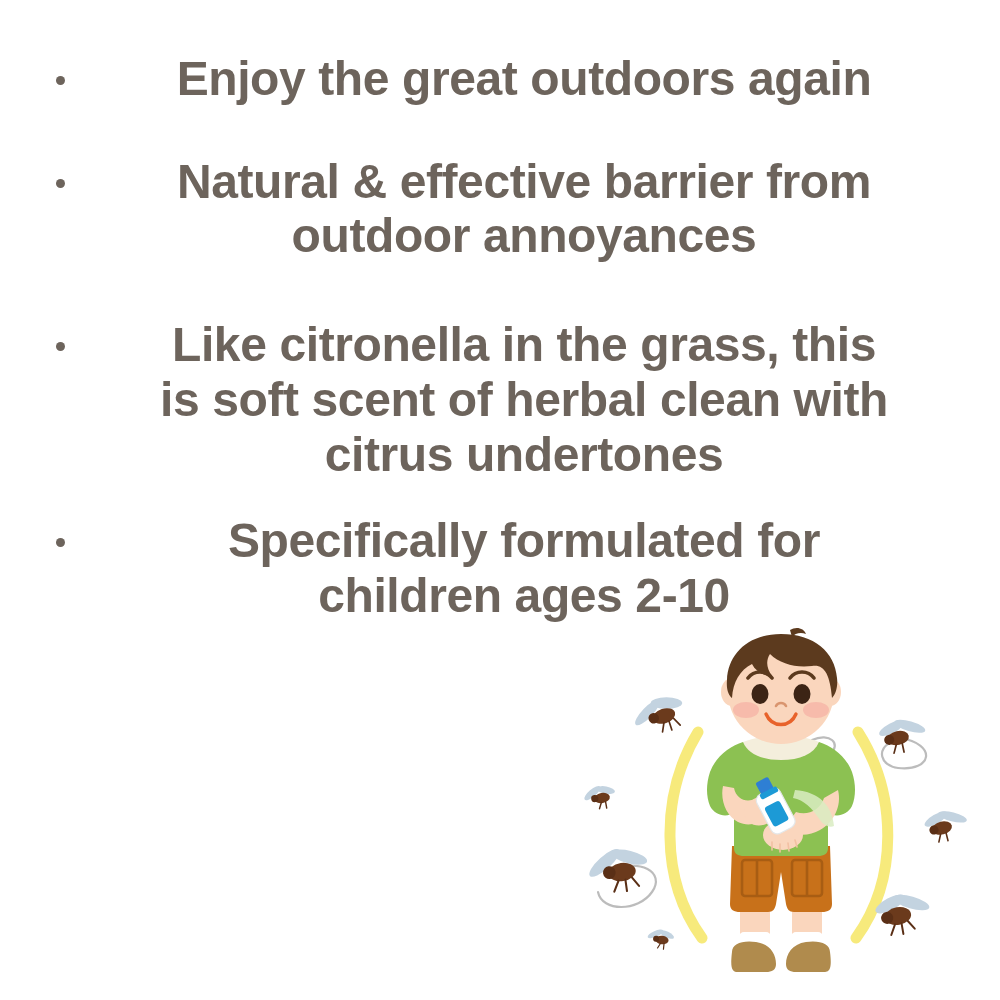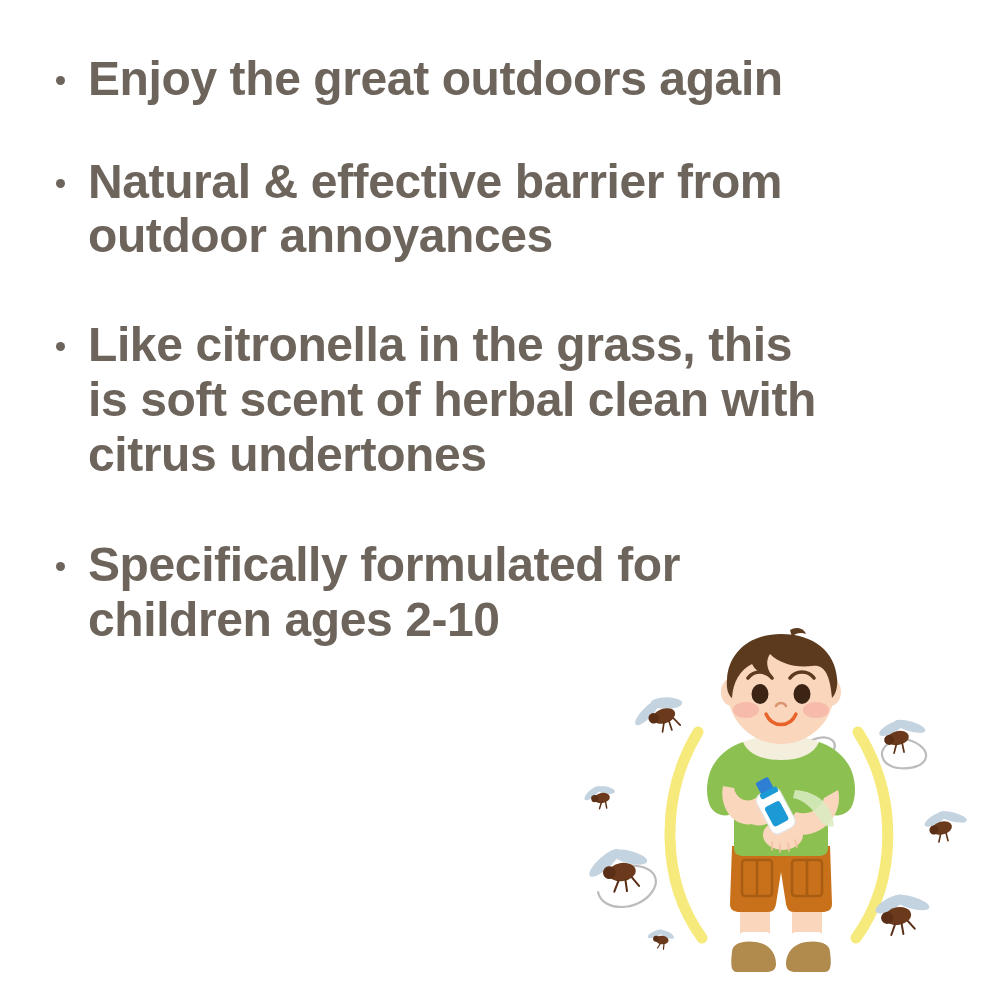--- a/index.html
+++ b/index.html
@@ -24,20 +24,21 @@
 
   
   .bullet-list {
     position: absolute;
     left: 50px;
     top: 52px;
     width: 910px;
     margin: 0;
     padding: 0;
     list-style: none;
+    text-align: center;
   }
 
   .bullet-item {
     position: relative;
     padding-left: 38px;
     color: #6d645c;
     font-size: 48px;
     line-height: 1.14;
     font-weight: 600;
     letter-spacing: -0.4px;
@@ -56,21 +57,21 @@
   }
 
   .bullet-text {
     display: block;
     white-space: pre-line;
   }
 
   
   .item-0 { margin-bottom: 48px; }
   .item-1 { margin-bottom: 54px; }
-  .item-2 { margin-bottom: 56px; }
+  .item-2 { margin-bottom: 32px; }
 
   
   #illustration {
     position: absolute;
     left: 580px;
     top: 620px;
     width: 420px;
     height: 380px;
   }
   #illustration svg { display: block; width: 420px; height: 380px; }

